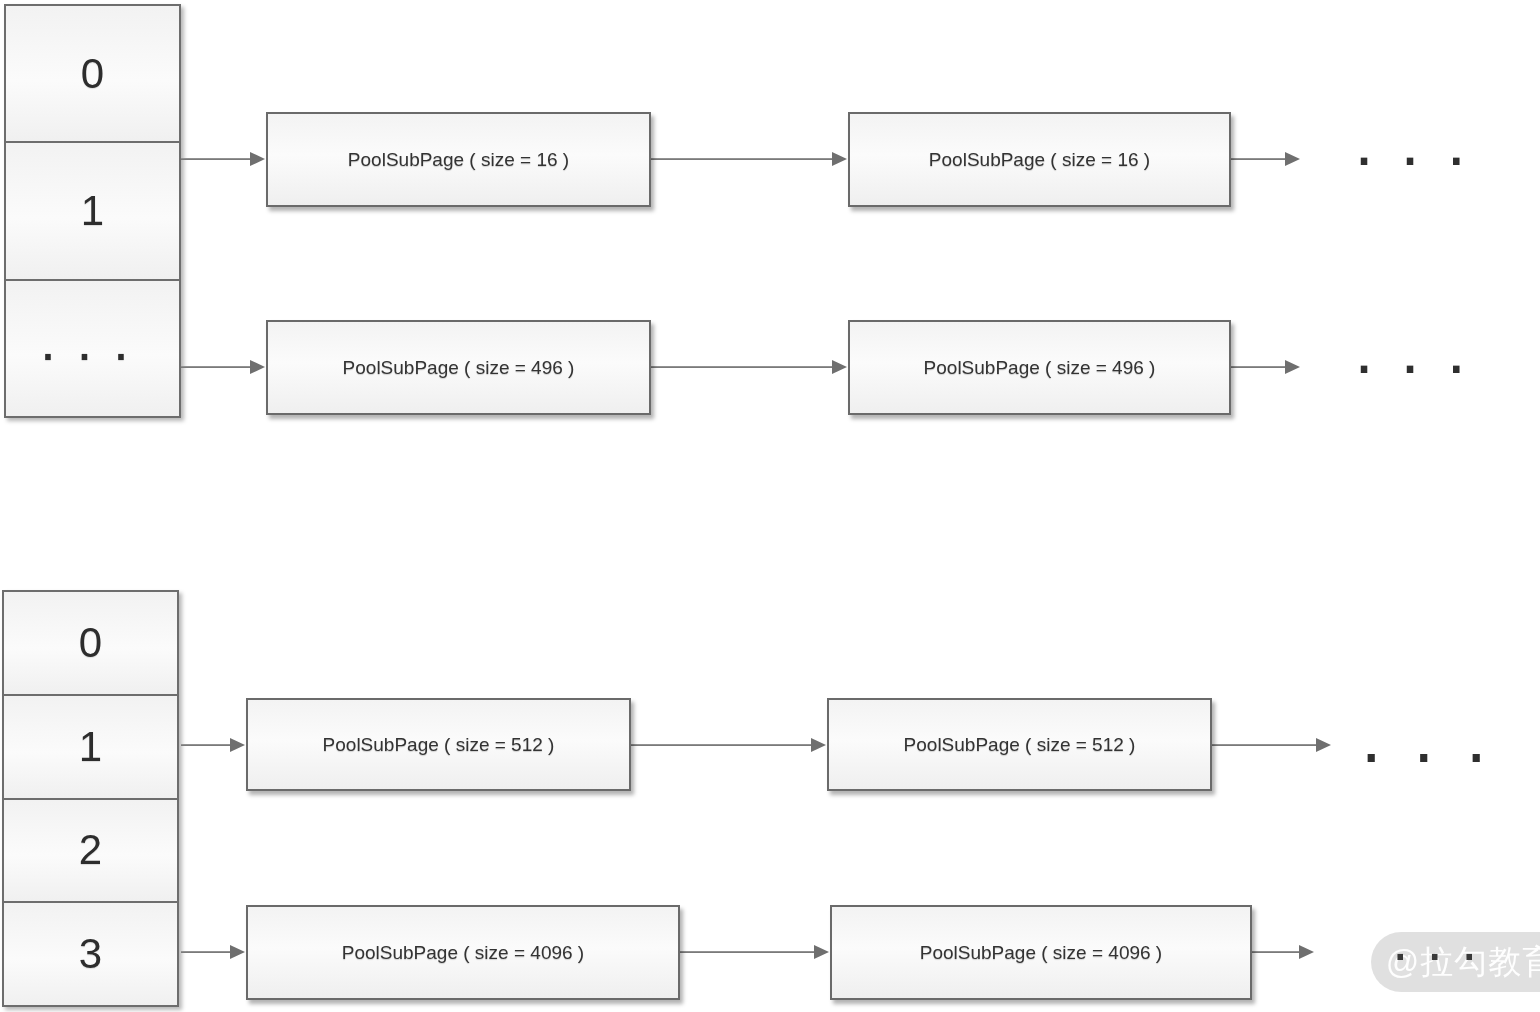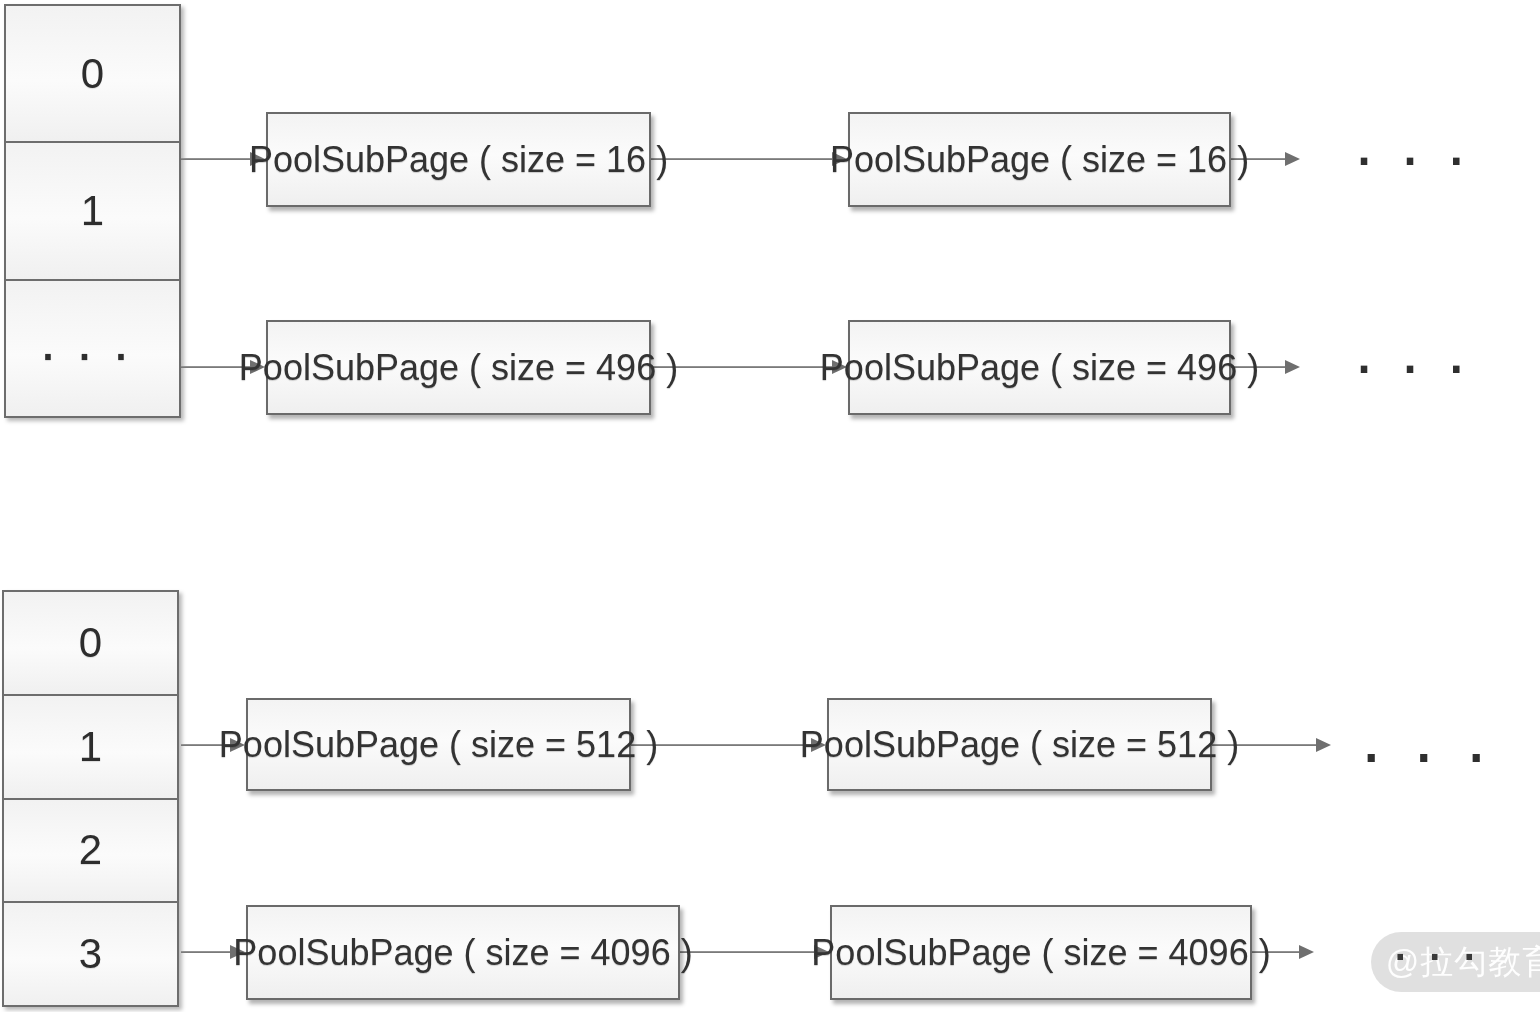--- a/index.html
+++ b/index.html
@@ -40,21 +40,21 @@
   
   .node {
     position: absolute;
     border: 2px solid #6a6a6a;
     box-sizing: border-box;
     background: linear-gradient(180deg, #f3f3f3 0%, #fbfbfb 45%, #efefef 100%);
     box-shadow: 3px 4px 4px rgba(0,0,0,0.3);
     display: flex;
     align-items: center;
     justify-content: center;
-    font-size: 36px;
+    font-size: 19px;
     color: #333333;
     text-shadow: 0 1px 1px rgba(0,0,0,0.18);
     white-space: nowrap;
     z-index: 2;
   }
 
   
   .arrow {
     position: absolute;
     height: 2px;

